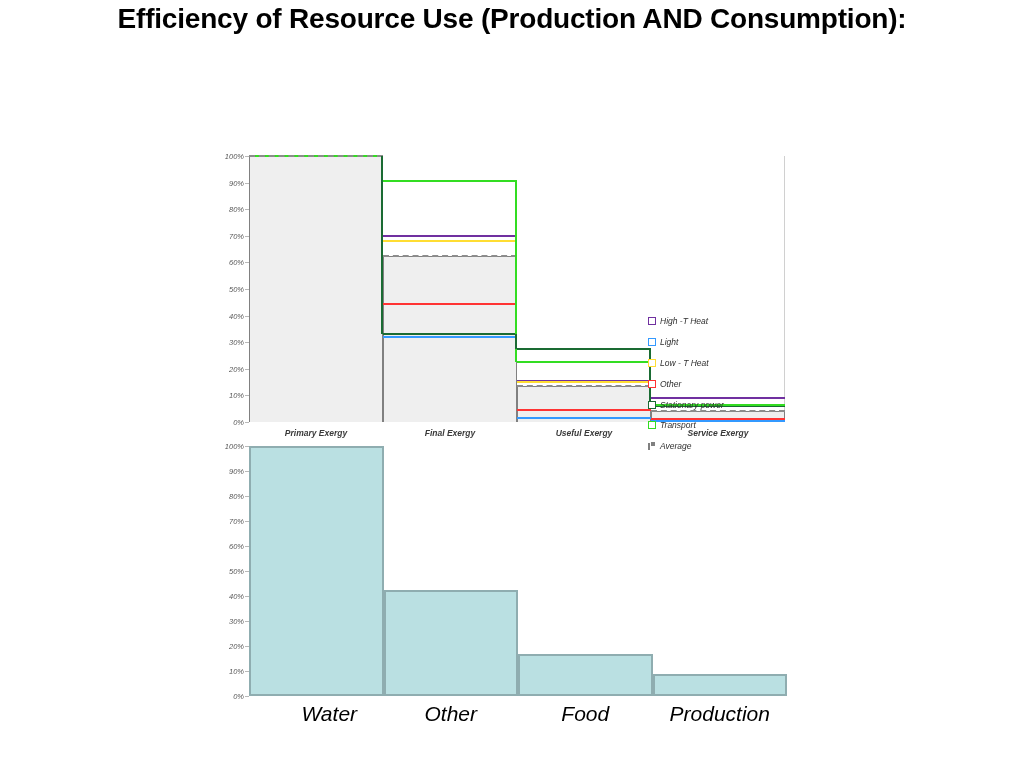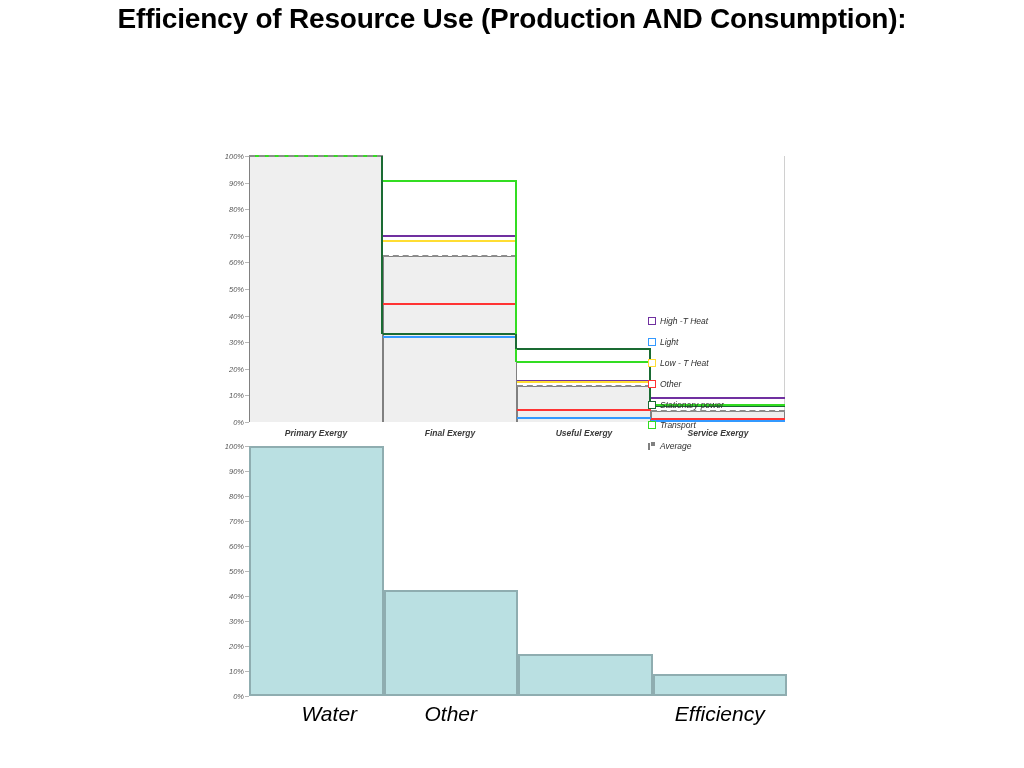--- a/index.html
+++ b/index.html
@@ -315,16 +315,17 @@
       </div>
     <div id="bot-plot">
       <div class="bot-baseline"></div>
     <div class="bar-bot" style="left: 0px; width: 134.5px; height: 250px; background: rgb(186, 224, 226); border-color: rgb(143, 173, 176);"></div>
         <div class="bar-bot" style="left: 134.5px; width: 134.5px; height: 106.25px; background: rgb(186, 224, 226); border-color: rgb(143, 173, 176);"></div>
         <div class="bar-bot" style="left: 269px; width: 134.5px; height: 42.5px; background: rgb(186, 224, 226); border-color: rgb(143, 173, 176);"></div>
         <div class="bar-bot" style="left: 403.5px; width: 134.5px; height: 22.5px; background: rgb(186, 224, 226); border-color: rgb(143, 173, 176);"></div>
       </div>
   <div class="bot-xlabel" style="left: 262px; width: 134.5px;">Water</div>
       <div class="bot-xlabel" style="left: 383.5px; width: 134.5px;">Other</div>
-      <div class="bot-xlabel" style="left: 652.5px; width: 134.5px;">Efficiency</div>
+      <div class="bot-xlabel" style="left: 518px; width: 134.5px;">Food</div>
+      <div class="bot-xlabel" style="left: 652.5px; width: 134.5px;">Production</div>
     </div>
 
 </div>
 
 </body></html>

